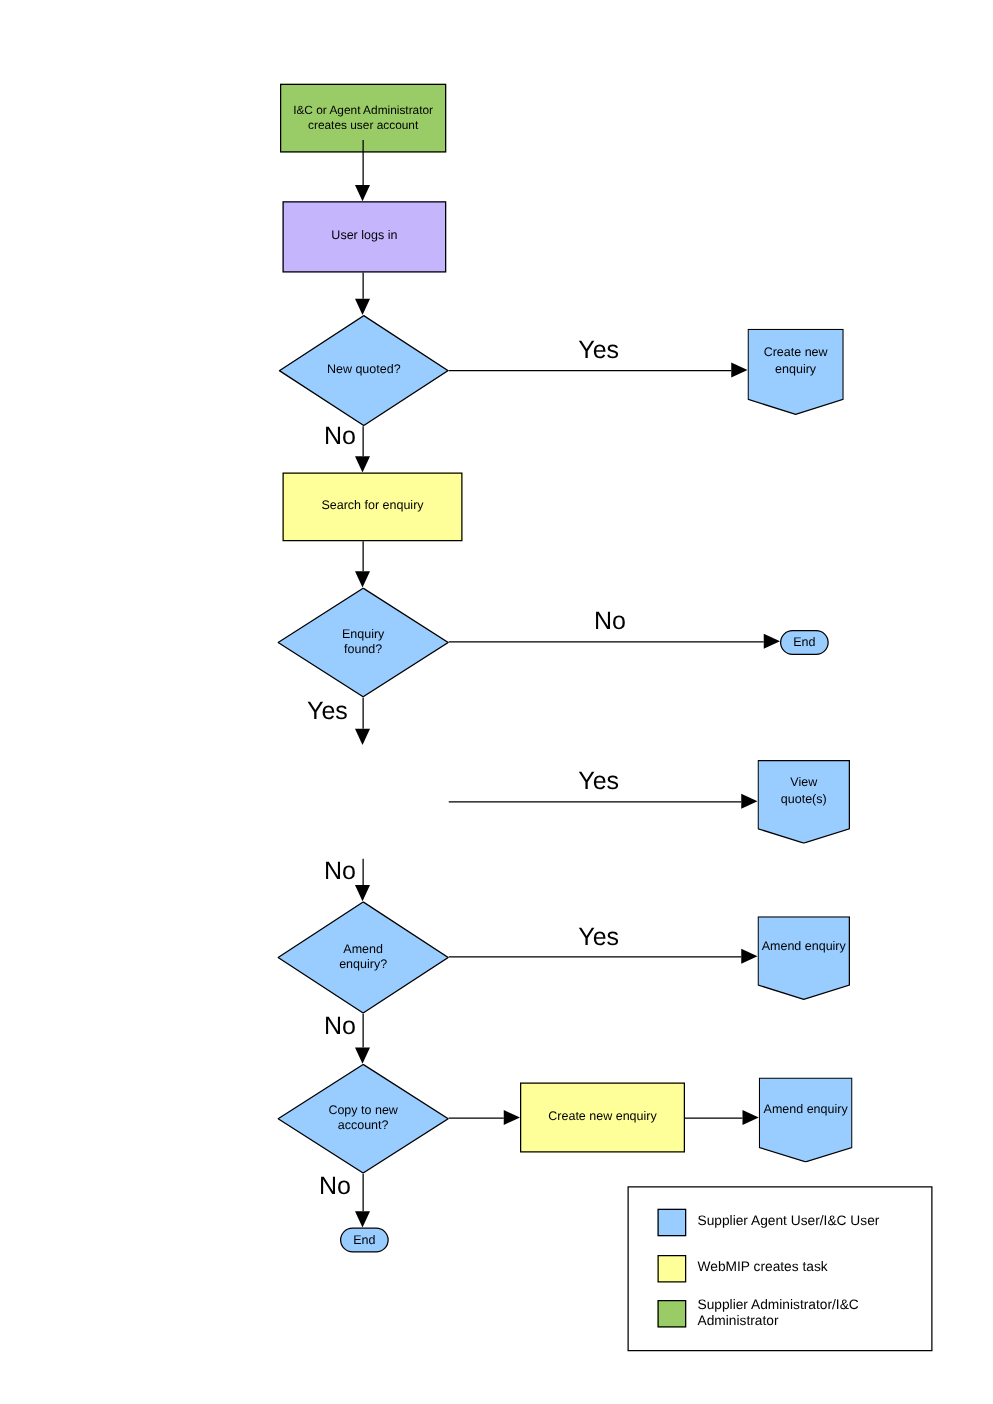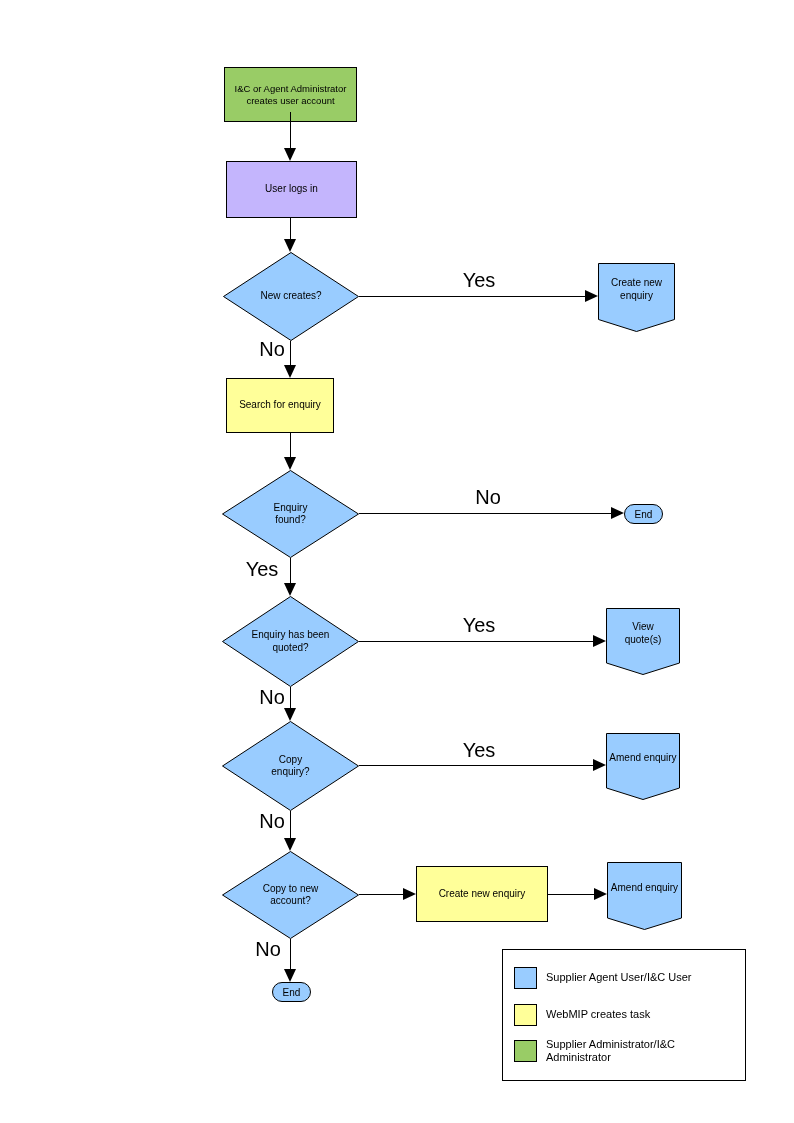--- a/index.html
+++ b/index.html
@@ -19,21 +19,21 @@
   .vline{position:absolute;width:1px;background:#000;}
   .hline{position:absolute;height:1px;background:#000;}
   .arr-down{position:absolute;width:0;height:0;
             border-left:6px solid transparent;border-right:6px solid transparent;
             border-top:13px solid #000;}
   .arr-right{position:absolute;width:0;height:0;
              border-top:6px solid transparent;border-bottom:6px solid transparent;
              border-left:13px solid #000;}
   .legend{position:absolute;left:502px;top:949px;width:244px;height:132px;
           border:1px solid #000;box-sizing:border-box;background:#fff;}
-  .lrow{position:absolute;left:11px;display:flex;align-items:center;gap:9px;}
+  .lrow{position:absolute;left:23px;display:flex;align-items:center;gap:9px;}
   .lswatch{width:23px;height:22px;border:1px solid #000;box-sizing:border-box;flex:none;}
   .llabel{font-size:11px;line-height:1.2;width:190px;}
 </style>
 </head>
 <body>
 
 <div class="page">
 
   <div class="rect" style="left: 224px; top: 57px; width: 133px; height: 55px; font-size: 9.5px; background-color: rgb(153, 204, 102); margin-top: 10px;">
     <span>I&amp;C or Agent Administrator creates user account</span>
@@ -47,42 +47,42 @@
   </div>
 
   <div class="vline" style="left:290px;top:218px;height:21px;"></div>
   <div class="arr-down" style="left:284px;top:239px;"></div>
 
   <div class="shape" style="left:223px;top:252px;">
     <svg width="136" height="89">
       <polygon points="68,0.5 135.5,44.5 68,88.5 0.5,44.5" stroke="#000" stroke-width="1" fill="#99CCFF"></polygon>
     </svg>
     <div class="overlay">
-        <span style="width:92px;">New creates?</span>
+        <span style="width:92px;">New quoted?</span>
       </div>
   </div>
 
   <div class="hline" style="left:359px;top:296px;width:226px;"></div>
   <div class="arr-right" style="left:585px;top:290px;"></div>
   <div class="biglabel" style="left:443px;top:269px;width:72px;">Yes</div>
 
   <div class="shape" style="left:598px;top:263px;">
     <svg width="77" height="69">
       <polygon points="0.5,0.5 76.5,0.5 76.5,56.5 38.5,68.5 0.5,56.5" stroke="#000" stroke-width="1" fill="#99CCFF"></polygon>
     </svg>
     <div class="overlay pent">
         <span style="width:64px;">Create new enquiry</span>
       </div>
   </div>
 
   <div class="biglabel" style="left:248px;top:338px;width:48px;">No</div>
   <div class="vline" style="left:290px;top:341px;height:24px;"></div>
   <div class="arr-down" style="left:284px;top:365px;"></div>
 
-  <div class="rect" style="left: 226px; top: 378px; width: 108px; height: 55px; background-color: rgb(255, 255, 153);">
+  <div class="rect" style="left: 226px; top: 378px; width: 144px; height: 55px; background-color: rgb(255, 255, 153);">
     <span>Search for enquiry</span>
   </div>
 
   <div class="vline" style="left:290px;top:433px;height:24px;"></div>
   <div class="arr-down" style="left:284px;top:457px;"></div>
 
   <div class="shape" style="left:222px;top:470px;">
     <svg width="137" height="88">
       <polygon points="68.5,0.5 136.5,44 68.5,87.5 0.5,44" stroke="#000" stroke-width="1" fill="#99CCFF"></polygon>
     </svg>
@@ -95,28 +95,20 @@
   <div class="arr-right" style="left:611px;top:507px;"></div>
   <div class="biglabel" style="left:458px;top:486px;width:60px;">No</div>
   <div class="term" style="left: 624px; top: 504px; width: 39px; height: 20px; background-color: rgb(153, 204, 255);">
     <span>End</span>
   </div>
 
   <div class="biglabel" style="left:234px;top:558px;width:56px;">Yes</div>
   <div class="vline" style="left:290px;top:558px;height:25px;"></div>
   <div class="arr-down" style="left:284px;top:583px;"></div>
 
-  <div class="shape" style="left:222px;top:596px;">
-    <svg width="137" height="91">
-      <polygon points="68.5,0.5 136.5,45.5 68.5,90.5 0.5,45.5" stroke="#000" stroke-width="1" fill="#99CCFF"></polygon>
-    </svg>
-    <div class="overlay">
-        <span style="width:80px;">Enquiry has been quoted?</span>
-      </div>
-  </div>
 
   <div class="hline" style="left:359px;top:641px;width:234px;"></div>
   <div class="arr-right" style="left:593px;top:635px;"></div>
   <div class="biglabel" style="left:443px;top:614px;width:72px;">Yes</div>
   <div class="shape" style="left:606px;top:608px;">
     <svg width="74" height="67">
       <polygon points="0.5,0.5 73.5,0.5 73.5,55 37,66.5 0.5,55" stroke="#000" stroke-width="1" fill="#99CCFF"></polygon>
     </svg>
     <div class="overlay pent">
         <span style="width:51px;">View quote(s)</span>
@@ -125,21 +117,21 @@
 
   <div class="biglabel" style="left:248px;top:686px;width:48px;">No</div>
   <div class="vline" style="left:290px;top:687px;height:21px;"></div>
   <div class="arr-down" style="left:284px;top:708px;"></div>
 
   <div class="shape" style="left:222px;top:721px;">
     <svg width="137" height="90">
       <polygon points="68.5,0.5 136.5,45 68.5,89.5 0.5,45" stroke="#000" stroke-width="1" fill="#99CCFF"></polygon>
     </svg>
     <div class="overlay">
-        <span style="width:56px;">Copy enquiry?</span>
+        <span style="width:56px;">Amend enquiry?</span>
       </div>
   </div>
 
   <div class="hline" style="left:359px;top:765px;width:234px;"></div>
   <div class="arr-right" style="left:593px;top:759px;"></div>
   <div class="biglabel" style="left:443px;top:739px;width:72px;">Yes</div>
   <div class="shape" style="left:606px;top:733px;">
     <svg width="74" height="67">
       <polygon points="0.5,0.5 73.5,0.5 73.5,55 37,66.5 0.5,55" stroke="#000" stroke-width="1" fill="#99CCFF"></polygon>
     </svg>

